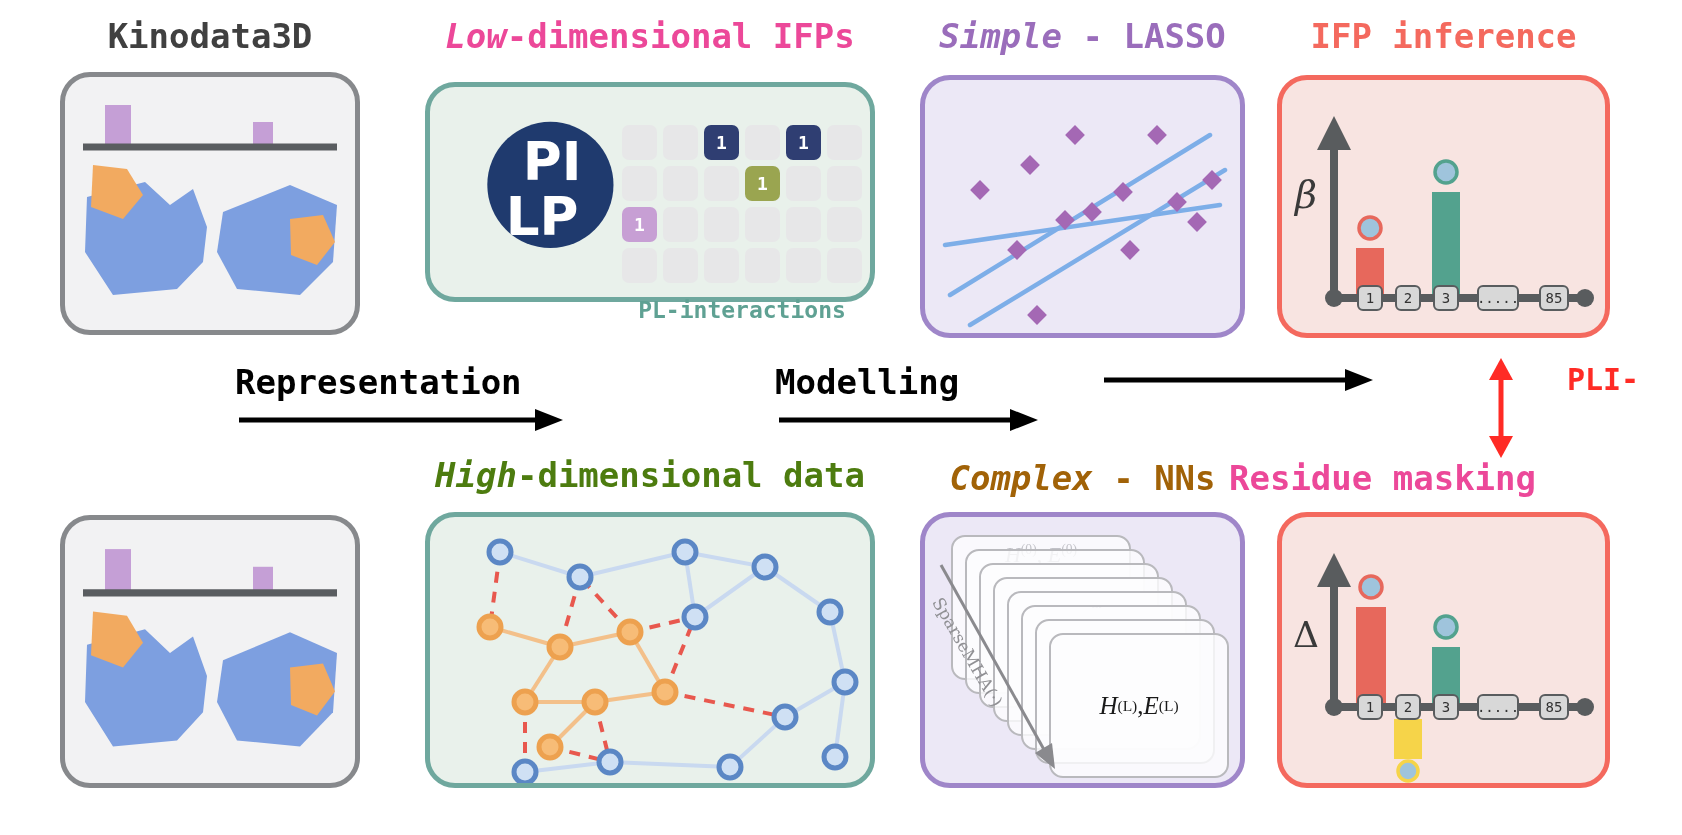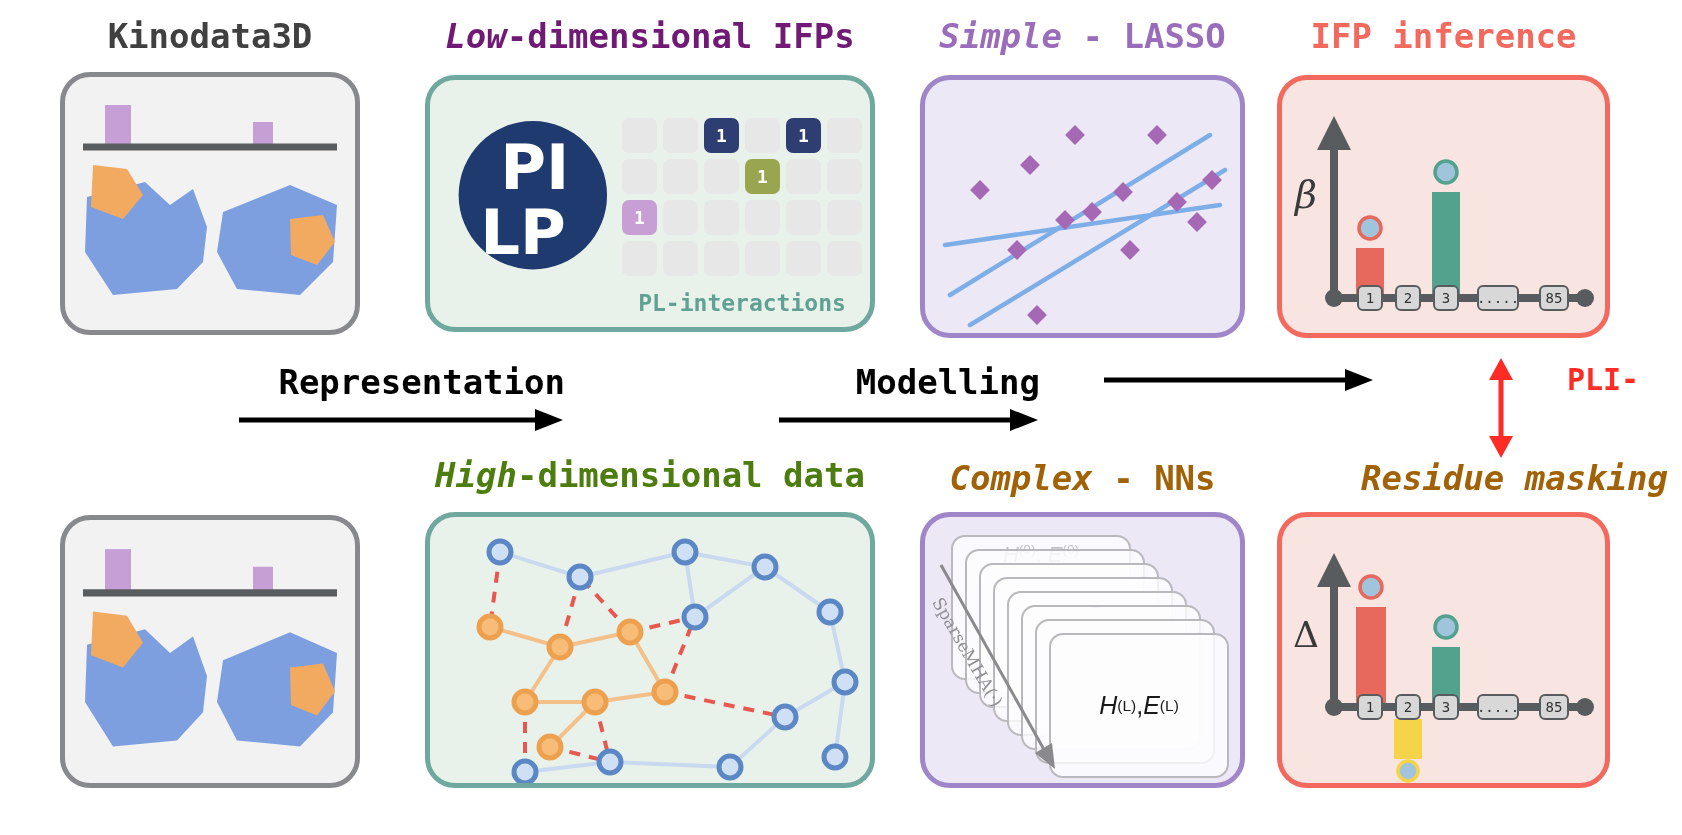--- a/index.html
+++ b/index.html
@@ -11,41 +11,41 @@
   .stage { position:relative; width:1682px; height:835px; overflow:hidden; }
 
   
   .panel { position:absolute; border-style:solid; border-width:5px; border-radius:30px; }
   .p-gray  { background:#f2f2f3; border-color:#87898c; }
   .p-teal  { background:#e9f1eb; border-color:#6fa89e; }
   .p-purp  { background:#ece8f6; border-color:#9f86c9; }
   .p-red   { background:#f8e4e1; border-color:#f4695e; }
 
   #box-kino   { left:60px;  top:72px;  width:300px; height:263px; }
-  #box-ifp    { left:425px; top:75px;  width:450px; height:257px;text-decoration:underline; }
+  #box-ifp    { left:425px; top:82px;  width:450px; height:220px;text-decoration:underline; }
   #box-lasso  { left:920px; top:75px;  width:325px; height:263px; }
   #box-inf    { left:1277px;top:75px;  width:333px; height:263px; }
   #box-kino2  { left:60px;  top:515px; width:300px; height:273px; }
   #box-high   { left:425px; top:512px; width:450px; height:276px; }
   #box-cplx   { left:920px; top:512px; width:325px; height:276px; }
   #box-mask   { left:1277px;top:512px; width:333px; height:276px; }
 
   
   .panel-title { position:absolute; text-align:center; font-weight:bold; font-size:34px; white-space:nowrap; }
   .panel-title .ital { font-style:italic; }
   #t-kino  { left:60px;  top:16px; width:300px; color:#404040; }
-  #t-ifp   { left:425px; top:16px; width:450px; color:#701a75; }
+  #t-ifp   { left:425px; top:16px; width:450px; color:#ec4899; }
   #t-lasso { left:920px; top:16px; width:325px; color:#9a6dbb; }
   #t-inf   { left:1277px;top:16px; width:333px; color:#f4695e; }
   #t-high  { left:425px; top:455px; width:450px; color:#4d7c0f; }
   #t-cplx  { left:920px; top:458px; width:325px; color:#a16207; }
-  #t-mask  { left:1348px;top:458px; width:333px; color:#a16207;font-style:italic; }
-
-  
-  .flow { position:absolute; text-align:right; }
+  #t-mask  { left:1216px;top:458px; width:333px; color:#ec4899; }
+
+  
+  .flow { position:absolute; text-align:left; }
   .flow-label { font-weight:bold; font-size:34px; color:#000; }
   #flow-rep { left:235px;  top:362px; width:330px; }
   #flow-mod { left:775px;  top:362px; width:265px; }
   #flow-exp { left:1100px; top:362px; width:275px; }
   .flow svg { display:block; margin-top:4px; }
 
   #pli-arrow { position:absolute; left:1482px; top:356px; }
   #pli-text  { position:absolute; left:1524px; top:360px; width:158px;
                color:#ff2b25; font-weight:bold; font-size:30px; line-height:1.3; text-align:center; }
 
@@ -57,21 +57,21 @@
            font-size:18px; font-weight:bold; color:#ffffff; }
   .gcell.navy  { background:#2f3e72; }
   .gcell.green { background:#9aa550; }
   .gcell.lilac { background:#c79fd4; }
   #ifp-grid-label { position:absolute; left:192px; top:210px; width:240px;
                     text-align:center; color:#5fa193; font-weight:bold; font-size:23px; }
 
   
   .card { position:absolute; width:180px; height:145px; border:2px solid #b9b9bd;
           border-radius:14px; background:rgba(253,253,254,0.82); }
-  .math { font-family:Liberation Sans, sans-serif; }
+  .math { font-family:Liberation Serif, serif; }
   .math i { font-style:italic; }
   .math sup { font-size:62%; }
   .card-back-text  { position:absolute; top:5px; width:100%; text-align:center;
                      font-size:22px; color:#c2c2c8; }
   .card-dots { position:absolute; top:2px; width:100%; text-align:center;
                font-size:18px; color:#cfcfd4; }
   .card-front-text { position:absolute; inset:0; display:flex; align-items:center;
                      justify-content:center; font-size:25px; color:#1a1a1a; }
   #mha-label { position:absolute; left:12px; top:72px; width:170px;
                transform:rotate(60deg); transform-origin:0 50%;

